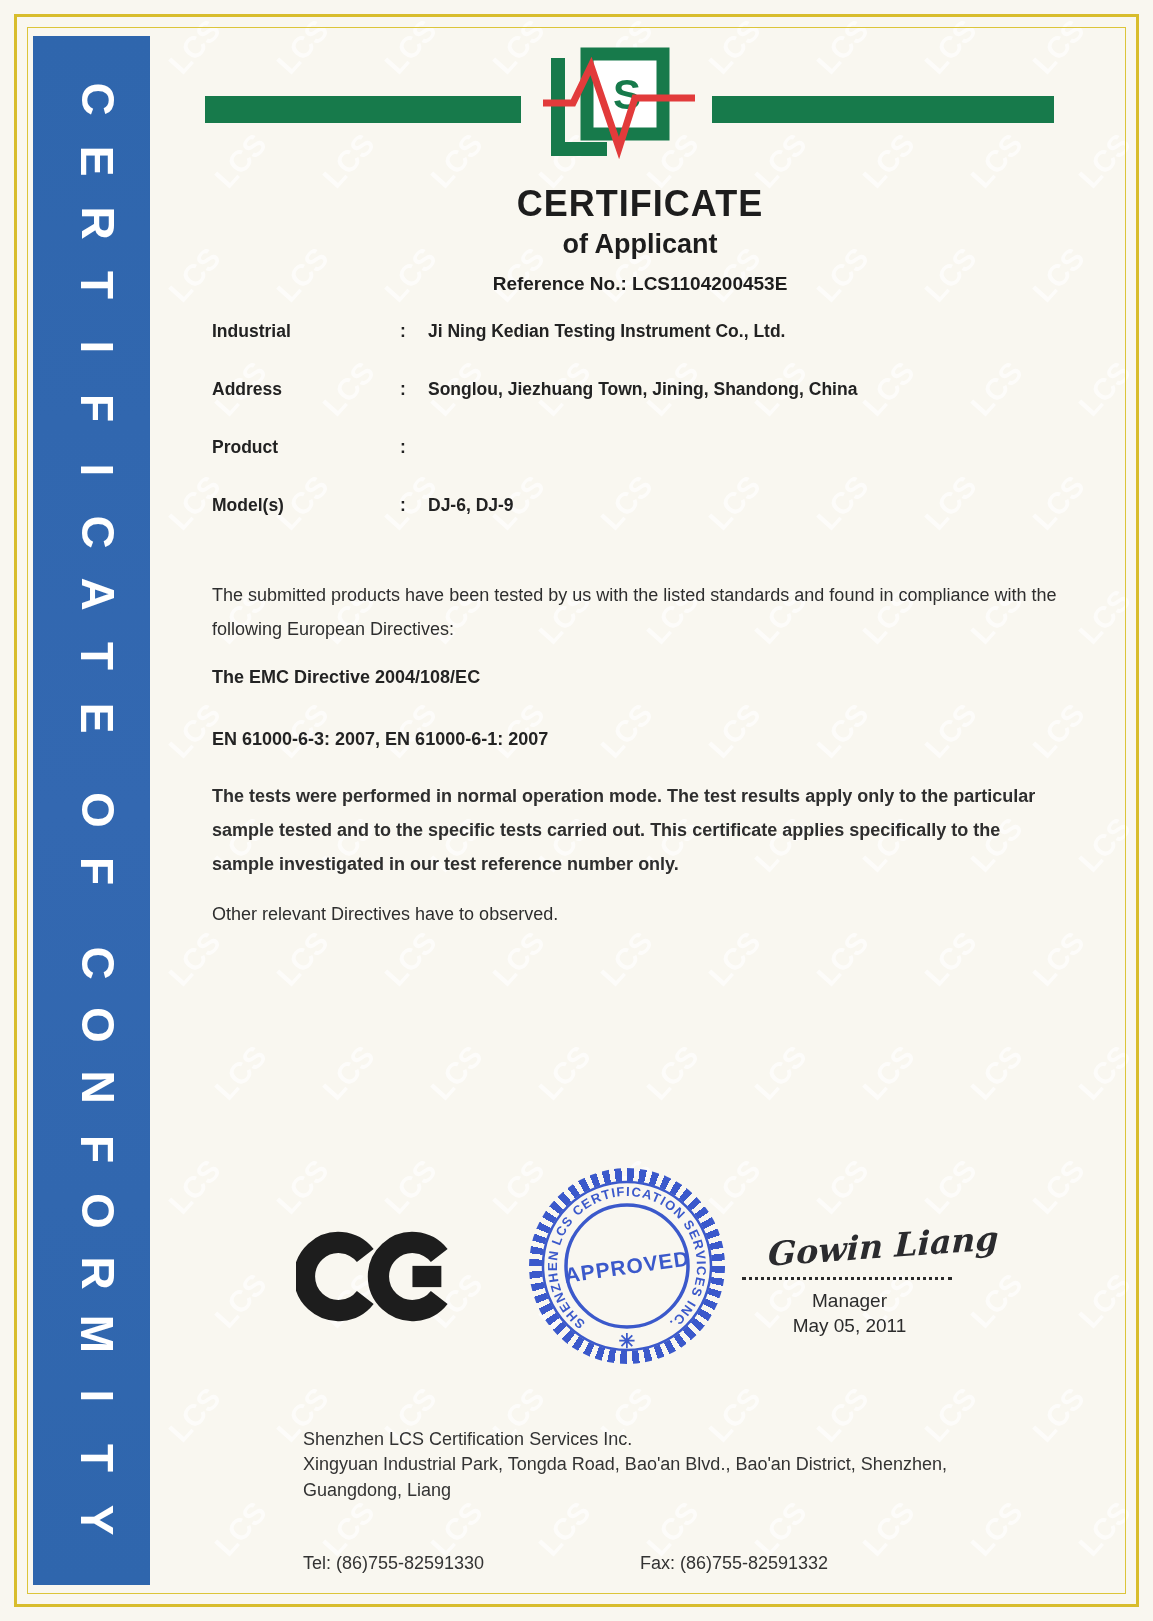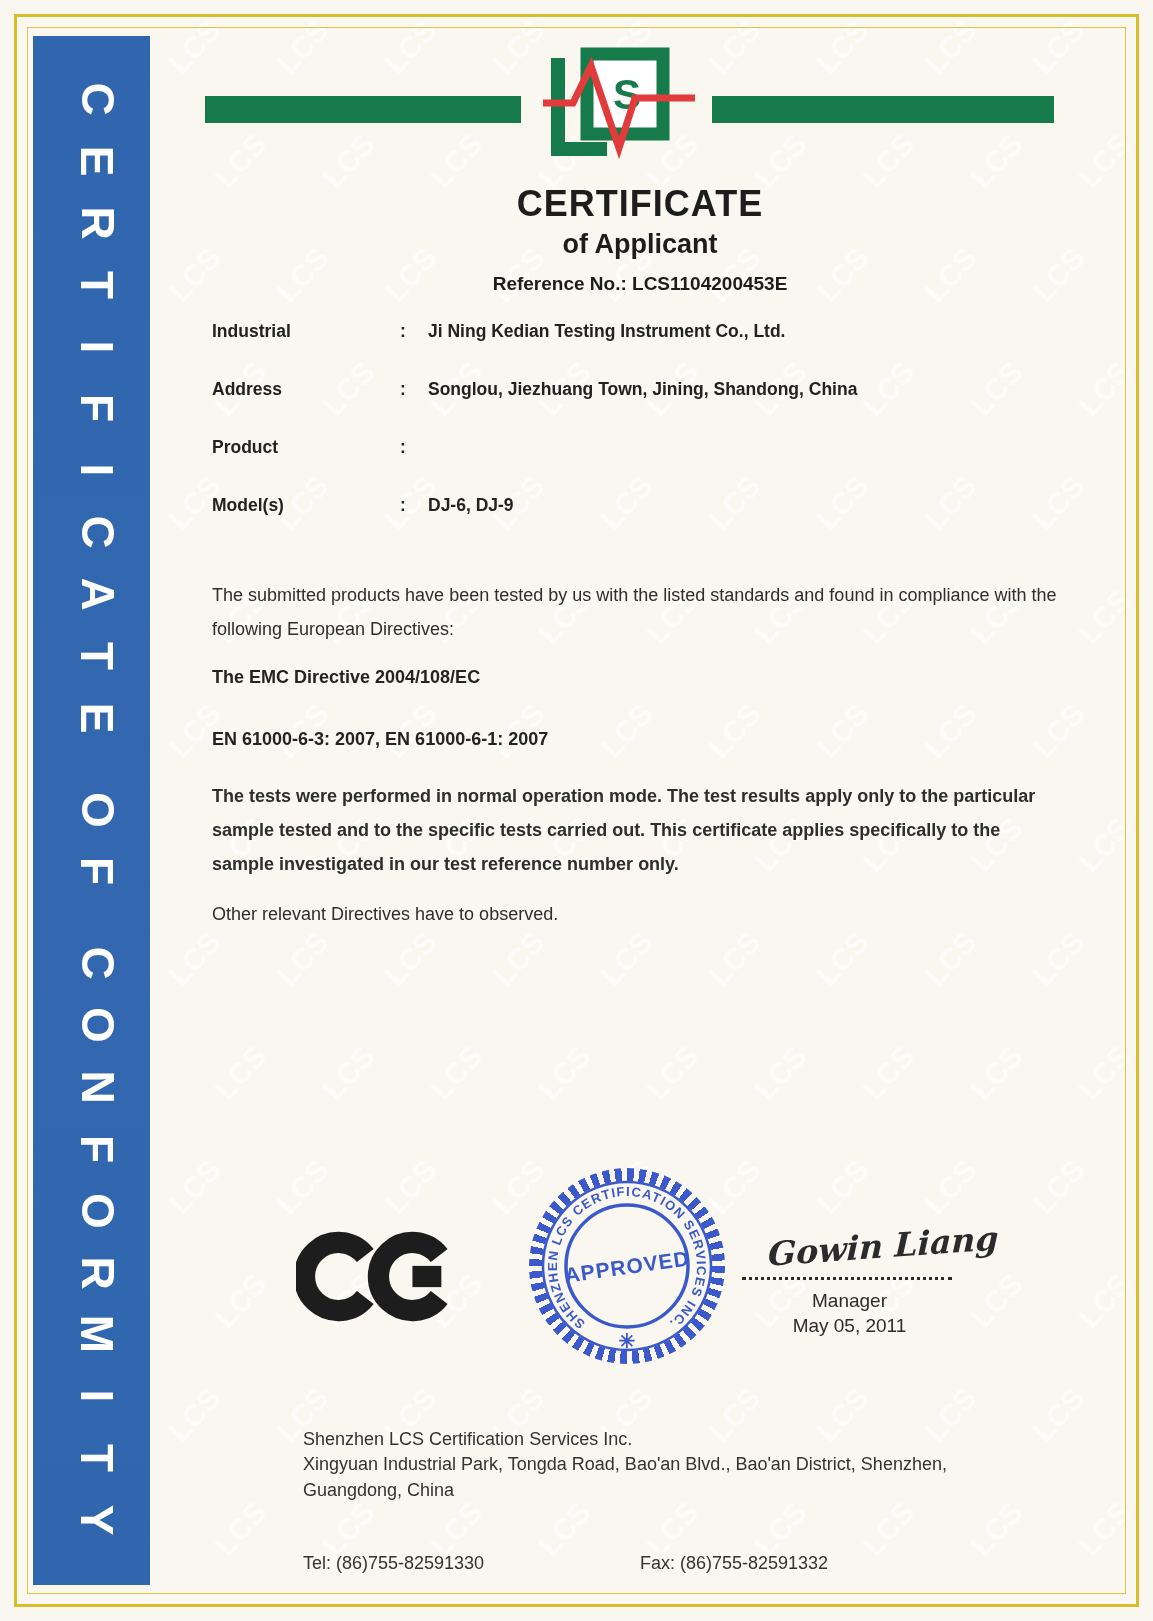--- a/index.html
+++ b/index.html
@@ -344,21 +344,21 @@
     <div class="sig-block">
       <span class="sig-name">Gowin Liang</span>
       <div class="sig-line"></div>
       <div class="sig-title">Manager</div>
       <div class="sig-date">May 05, 2011</div>
     </div>
 
     <div class="footer">
       <div>Shenzhen LCS Certification Services Inc.</div>
       <div>Xingyuan Industrial Park, Tongda Road, Bao'an Blvd., Bao'an District, Shenzhen,</div>
-      <div>Guangdong, China</div>
+      <div>Guangdong, Liang</div>
       <div class="footer-row">
         <span class="footer-col1">Tel: (86)755-82591330</span>
         <span>Fax: (86)755-82591332</span>
       </div>
       <div class="footer-row">
         <span>Email: webmaster@lcs-cert.com</span>
       </div>
     </div>
 
   </div>

